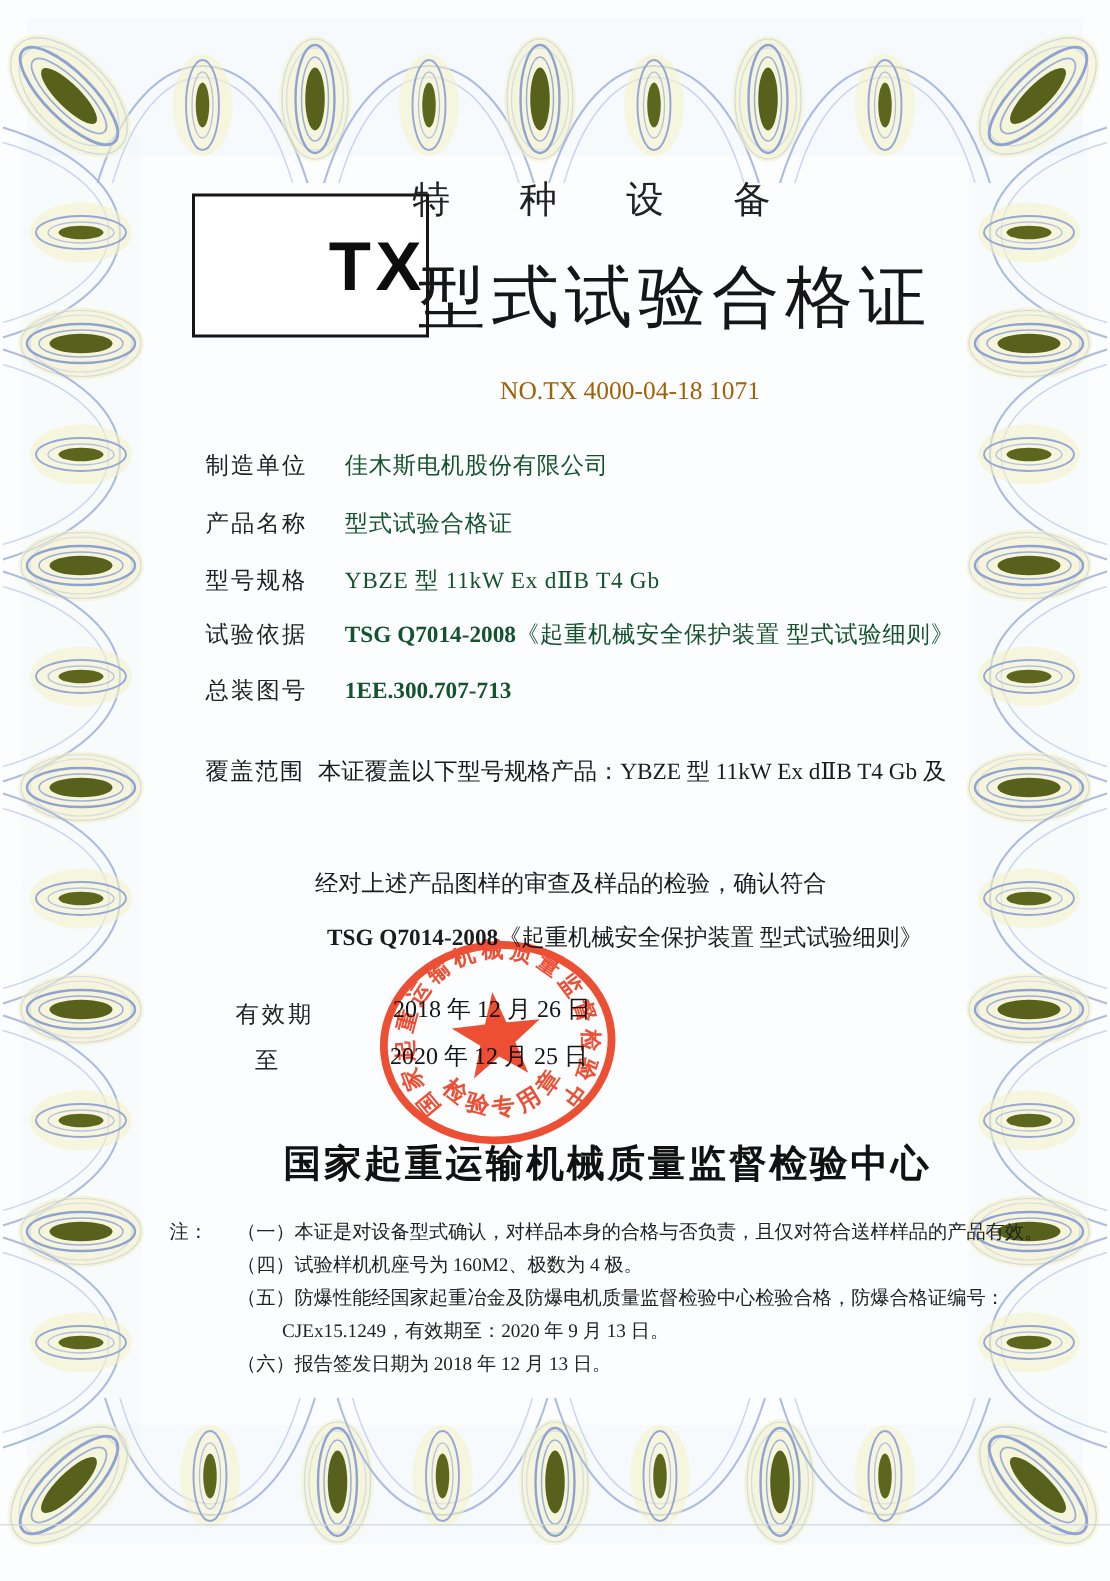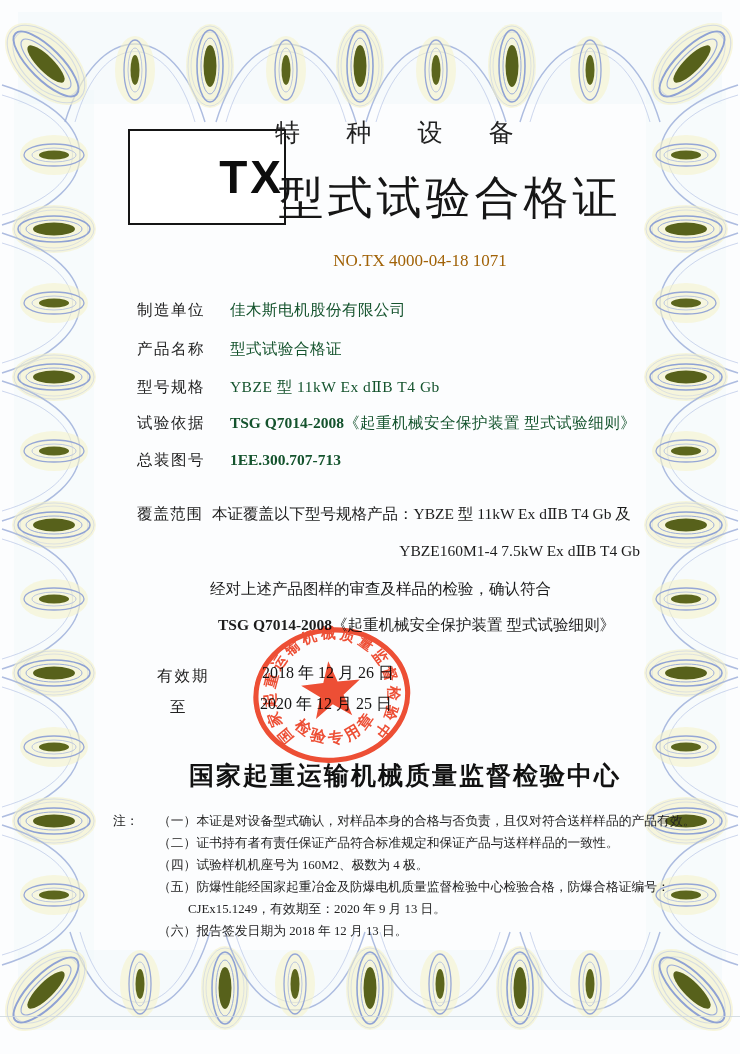--- a/index.html
+++ b/index.html
@@ -157,21 +157,20 @@
     <span class="flabel">试验依据</span>
     <span class="fvalue"><span class="hei">TSG Q7014-2008</span><span>《起重机械安全保护装置 型式试验细则》</span></span>
   </div>
   <div class="frow" style="top:450px">
     <span class="flabel">总装图号</span>
     <span class="fvalue hei">1EE.300.707-713</span>
   </div>
 
   <div class="cov-line" style="left:137px;top:504px;letter-spacing:1px">覆盖范围</div>
   <div class="cov-line" style="left:212px;top:504px">本证覆盖以下型号规格产品：YBZE 型 11kW Ex dⅡB T4 Gb 及</div>
-  <div class="cov-line" style="left:212px;top:542px;width:428px;text-align:right">YBZE160M1-4 7.5kW Ex dⅡB T4 Gb</div>
   <div class="cov-line" style="left:210px;top:579px">经对上述产品图样的审查及样品的检验，确认符合</div>
   <div class="cov-line" style="left:218px;top:615px"><span class="hei">TSG Q7014-2008</span><span>《起重机械安全保护装置 型式试验细则》</span></div>
 
   <div class="vlabel" style="left:157px;top:666px">有效期</div>
   <div class="vlabel" style="left:170px;top:697px">至</div>
   <div class="vdate" style="left:262px;top:663px">2018 年 12 月 26 日</div>
   <div class="vdate" style="left:260px;top:694px">2020 年 12 月 25 日</div>
 
   <svg class="abs stamp" viewBox="0 0 178 154">
     <ellipse cx="88" cy="75" rx="76" ry="65" fill="none" stroke="#ef4125" stroke-width="5.2"></ellipse>
@@ -186,21 +185,20 @@
     <polygon fill="#ef4125" transform="translate(88,72)" points="0,-31 7.2,-9.9 29.5,-9.6 11.7,3.8 18.2,25.1 0,12.3 -18.2,25.1 -11.7,3.8 -29.5,-9.6 -7.2,-9.9"></polygon>
   </svg>
 
   <div class="abs issuer">国家起重运输机械质量监督检验中心</div>
 
   <div class="abs notes">
     <div class="notes-grid">
       <div>注：</div>
       <div>
         <div class="note-line">（一）本证是对设备型式确认，对样品本身的合格与否负责，且仅对符合送样样品的产品有效。</div>
-        <div class="note-line">（二）证书持有者有责任保证产品符合标准规定和保证产品与送样样品的一致性。</div>
         <div class="note-line">（四）试验样机机座号为 160M2、极数为 4 极。</div>
         <div class="note-line">（五）防爆性能经国家起重冶金及防爆电机质量监督检验中心检验合格，防爆合格证编号：</div>
         <div class="note-line note-cont">CJEx15.1249，有效期至：2020 年 9 月 13 日。</div>
         <div class="note-line">（六）报告签发日期为 2018 年 12 月 13 日。</div>
       </div>
     </div>
   </div>
 
   <div class="abs scan-line"></div>
 </div>

